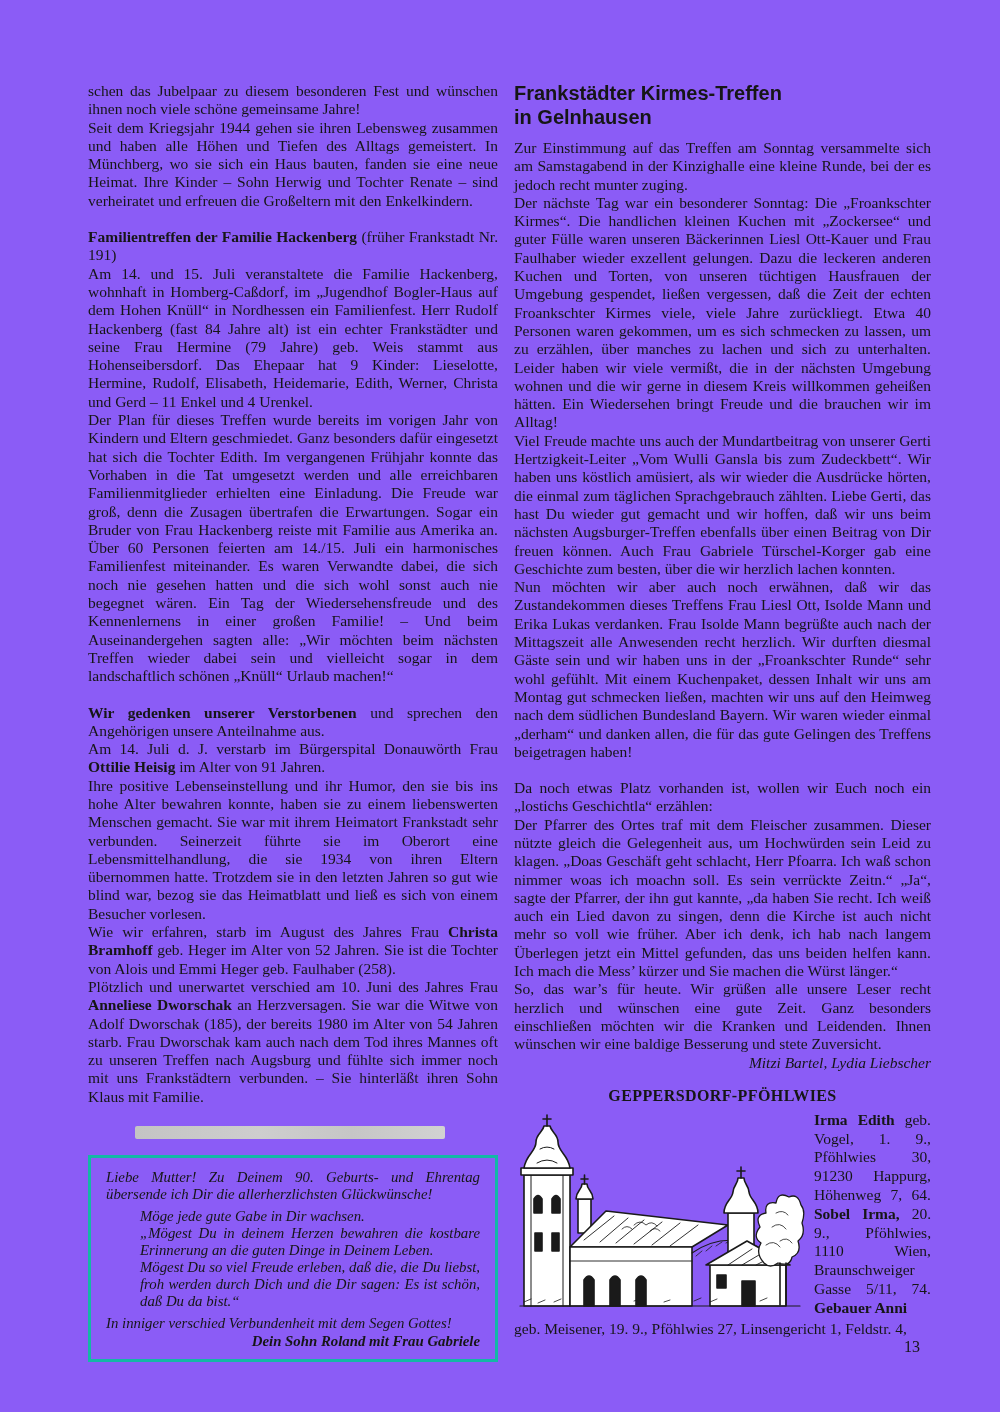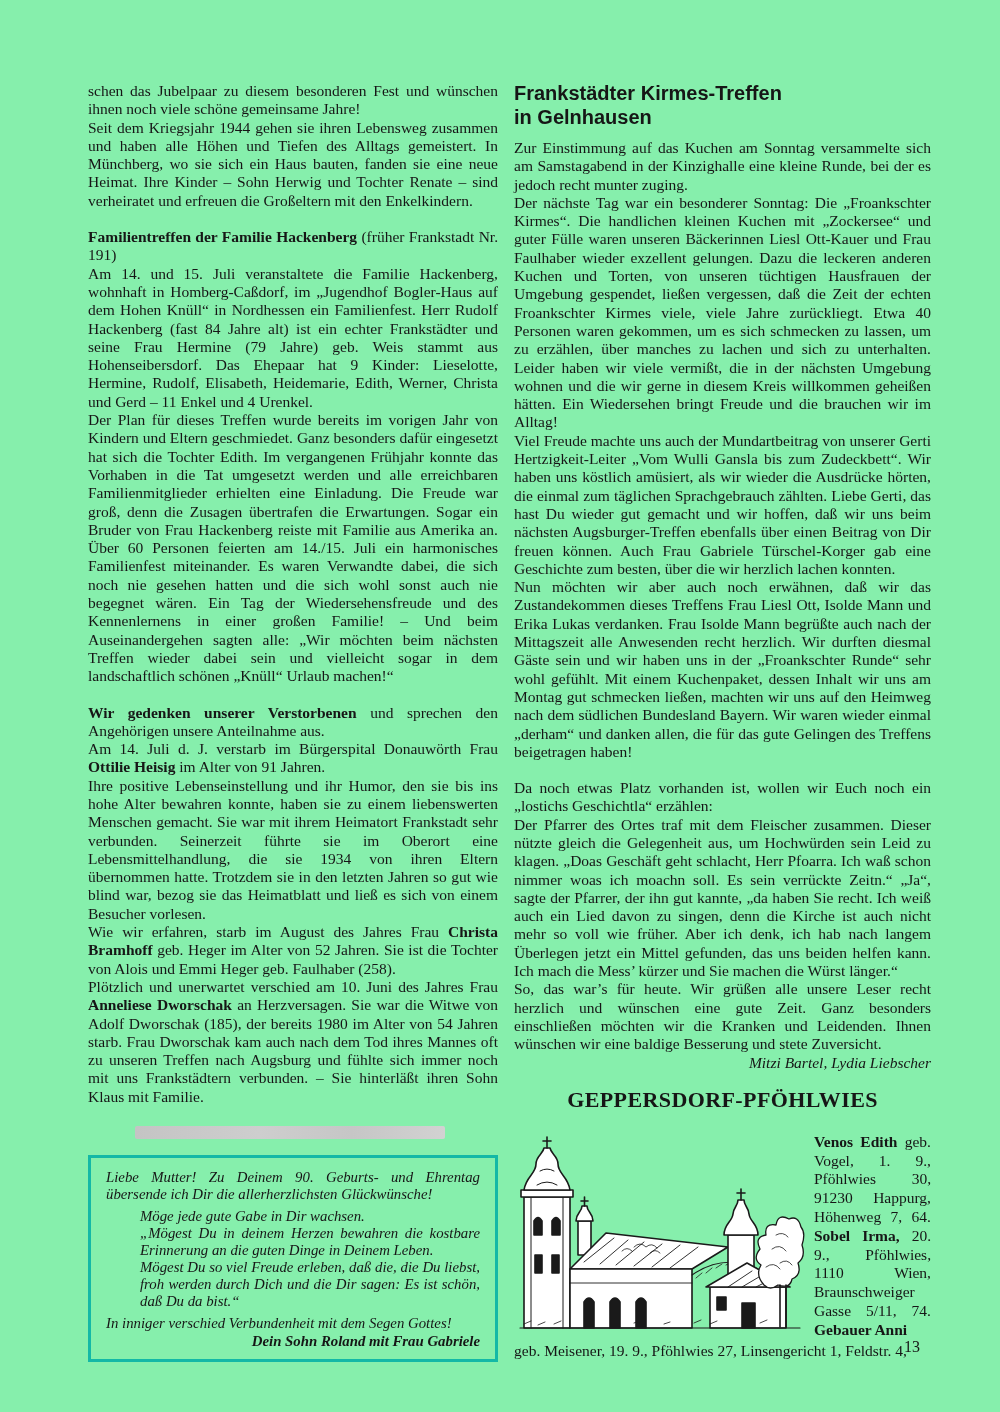--- a/index.html
+++ b/index.html
@@ -1,37 +1,37 @@
 <!DOCTYPE html>
 <html lang="de"><head>
 <meta charset="utf-8">
 <style>
   html,body{margin:0;padding:0;background:#ffffff;}
   .page{
     position:relative;
     width:1000px;height:1412px;
-    background:#86efac;
+    background:#8b5cf6;
     font-family:"Liberation Serif", serif;
     color:#161616;
     overflow:hidden;
   }
   .col{position:absolute;top:82px;}
   .col-left{left:88px;width:410px;}
   .col-right{left:514px;width:417px;}
   .para{margin:0;text-align:justify;font-size:15.5px;line-height:18.3px;}
   .gap{height:18px;}
   .title{
     font-family:"Liberation Sans", sans-serif;
     font-weight:700;font-size:20px;line-height:23.5px;
     text-align:left;margin:0 0 10px 0;
   }
   .sig-right{margin:0;text-align:right;font-style:italic;font-size:15.5px;line-height:18.3px;}
   .gepp-heading{
-    font-size:22px;font-weight:700;letter-spacing:.4px;
-    text-align:center;margin:15px 0 20px 0;
+    font-size:16px;font-weight:700;letter-spacing:.4px;
+    text-align:center;margin:15px 0 6px 0;
     font-family:"Liberation Serif", serif;
   }
   .gepp-body{overflow:hidden;}
   .church-svg{float:left;width:292px;height:198px;margin:2px 8px 0 0;}
   .gepp-text{margin:0;text-align:justify;font-size:15.5px;line-height:18.8px;}
   .gepp-last{clear:both;margin:2px 0 0 0;font-size:15.5px;line-height:18.3px;}
   .grey-bar{
     width:310px;height:13px;margin:20px 0 0 47px;
     background:linear-gradient(90deg,#c4c4c4,#cecece 40%,#c6c6c6 70%,#d2d2d2);
     border-radius:2px;
@@ -89,21 +89,21 @@
         </div>
       <p class="box-closing">In inniger verschied Verbundenheit mit dem Segen Gottes!</p>
       <p class="box-sig">Dein Sohn Roland mit Frau Gabriele</p>
     </div>
   </div>
 
   <div class="col col-right">
     <h1 class="title"><span>Frankstädter Kirmes-Treffen</span><br><span>in Gelnhausen</span></h1>
 
     <div>
-        <p class="para"><span>Zur Einstimmung auf das Kuchen am Sonntag versammelte sich am Samstagabend in der Kinzighalle eine kleine Runde, bei der es jedoch recht munter zuging.</span></p>
+        <p class="para"><span>Zur Einstimmung auf das Treffen am Sonntag versammelte sich am Samstagabend in der Kinzighalle eine kleine Runde, bei der es jedoch recht munter zuging.</span></p>
         <p class="para"><span>Der nächste Tag war ein besonderer Sonntag: Die „Froankschter Kirmes“. Die handlichen kleinen Kuchen mit „Zockersee“ und guter Fülle waren unseren Bäckerinnen Liesl Ott-Kauer und Frau Faulhaber wieder exzellent gelungen. Dazu die leckeren anderen Kuchen und Torten, von unseren tüchtigen Hausfrauen der Umgebung gespendet, ließen vergessen, daß die Zeit der echten Froankschter Kirmes viele, viele Jahre zurückliegt. Etwa 40 Personen waren gekommen, um es sich schmecken zu lassen, um zu erzählen, über manches zu lachen und sich zu unterhalten. Leider haben wir viele vermißt, die in der nächsten Umgebung wohnen und die wir gerne in diesem Kreis willkommen geheißen hätten. Ein Wiedersehen bringt Freude und die brauchen wir im Alltag!</span></p>
         <p class="para"><span>Viel Freude machte uns auch der Mundartbeitrag von unserer Gerti Hertzigkeit-Leiter „Vom Wulli Gansla bis zum Zudeckbett“. Wir haben uns köstlich amüsiert, als wir wieder die Ausdrücke hörten, die einmal zum täglichen Sprachgebrauch zählten. Liebe Gerti, das hast Du wieder gut gemacht und wir hoffen, daß wir uns beim nächsten Augsburger-Treffen ebenfalls über einen Beitrag von Dir freuen können. Auch Frau Gabriele Türschel-Korger gab eine Geschichte zum besten, über die wir herzlich lachen konnten.</span></p>
         <p class="para"><span>Nun möchten wir aber auch noch erwähnen, daß wir das Zustandekommen dieses Treffens Frau Liesl Ott, Isolde Mann und Erika Lukas verdanken. Frau Isolde Mann begrüßte auch nach der Mittagszeit alle Anwesenden recht herzlich. Wir durften diesmal Gäste sein und wir haben uns in der „Froankschter Runde“ sehr wohl gefühlt. Mit einem Kuchenpaket, dessen Inhalt wir uns am Montag gut schmecken ließen, machten wir uns auf den Heimweg nach dem südlichen Bundesland Bayern. Wir waren wieder einmal „derham“ und danken allen, die für das gute Gelingen des Treffens beigetragen haben!</span></p>
       </div>
     <div class="gap"></div>
     <div>
         <p class="para"><span>Da noch etwas Platz vorhanden ist, wollen wir Euch noch ein „lostichs Geschichtla“  erzählen:</span></p>
         <p class="para"><span>Der Pfarrer des Ortes traf mit dem Fleischer zusammen. Dieser nützte gleich die Gelegenheit aus, um Hochwürden sein Leid zu klagen. „Doas Geschäft geht schlacht, Herr Pfoarra. Ich waß schon nimmer woas ich moachn soll. Es sein verrückte Zeitn.“ „Ja“, sagte der Pfarrer, der ihn gut kannte, „da haben Sie recht. Ich weiß auch ein Lied davon zu singen, denn die Kirche ist auch nicht mehr so voll wie früher. Aber ich denk, ich hab nach langem Überlegen jetzt ein Mittel gefunden, das uns beiden helfen kann. Ich mach die Mess’ kürzer und Sie machen die Würst länger.“</span></p>
         <p class="para"><span>So, das war’s für heute. Wir grüßen alle unsere Leser recht herzlich und wünschen eine gute Zeit. Ganz besonders einschließen möchten wir die Kranken und Leidenden. Ihnen wünschen wir eine baldige Besserung und stete Zuversicht.</span></p>
       </div>
@@ -157,19 +157,19 @@
 
           <path d="M250 150 Q241 140 247 130 Q238 124 246 114 Q240 102 252 100 Q250 88 262 90 Q264 78 275 84 Q284 80 287 92 Q292 98 288 110 Q292 122 284 128 Q288 140 278 144 Q276 154 264 150 Q256 156 250 150 Z" fill="#fff" stroke-width="1.3"></path>
           <path d="M252 132 q8 -6 14 2 M258 114 q8 -6 14 2 M266 128 q7 -5 12 2 M262 100 q7 -4 12 2" stroke-width="0.8"></path>
           <line x1="266" y1="150" x2="266" y2="192"></line>
           <line x1="272" y1="150" x2="272" y2="192"></line>
 
           <path d="M6 193 H286" stroke-width="1.1"></path>
           <path d="M10 189 l7 -3 M24 190 l7 -3 M40 189 l7 -3 M120 188 l6 -2 M150 189 l6 -2 M180 188 l7 -3 M196 189 l7 -3 M246 188 l7 -3" stroke-width="0.8"></path>
         </g>
       </svg>
-      <p class="gepp-text"><span style="font-weight: bold;">Venos Edith</span><span> geb. Vogel, 1. 9., Pföhlwies 30, 91230 Happurg, Höhenweg 7, 64. </span><span style="font-weight: bold;">Sobel Irma,</span><span> 20. 9., Pföhlwies, 1110 Wien, Braunschweiger Gasse 5/11, 74. </span><span style="font-weight: bold;">Gebauer Anni</span></p>
+      <p class="gepp-text"><span style="font-weight: bold;">Irma Edith</span><span> geb. Vogel, 1. 9., Pföhlwies 30, 91230 Happurg, Höhenweg 7, 64. </span><span style="font-weight: bold;">Sobel Irma,</span><span> 20. 9., Pföhlwies, 1110 Wien, Braunschweiger Gasse 5/11, 74. </span><span style="font-weight: bold;">Gebauer Anni</span></p>
       <p class="gepp-last">geb. Meisener, 19. 9., Pföhlwies 27, Linsengericht 1, Feldstr. 4,</p>
     </div>
   </div>
 
   <div class="page-number">13</div>
 </div>
 
 </body></html>

